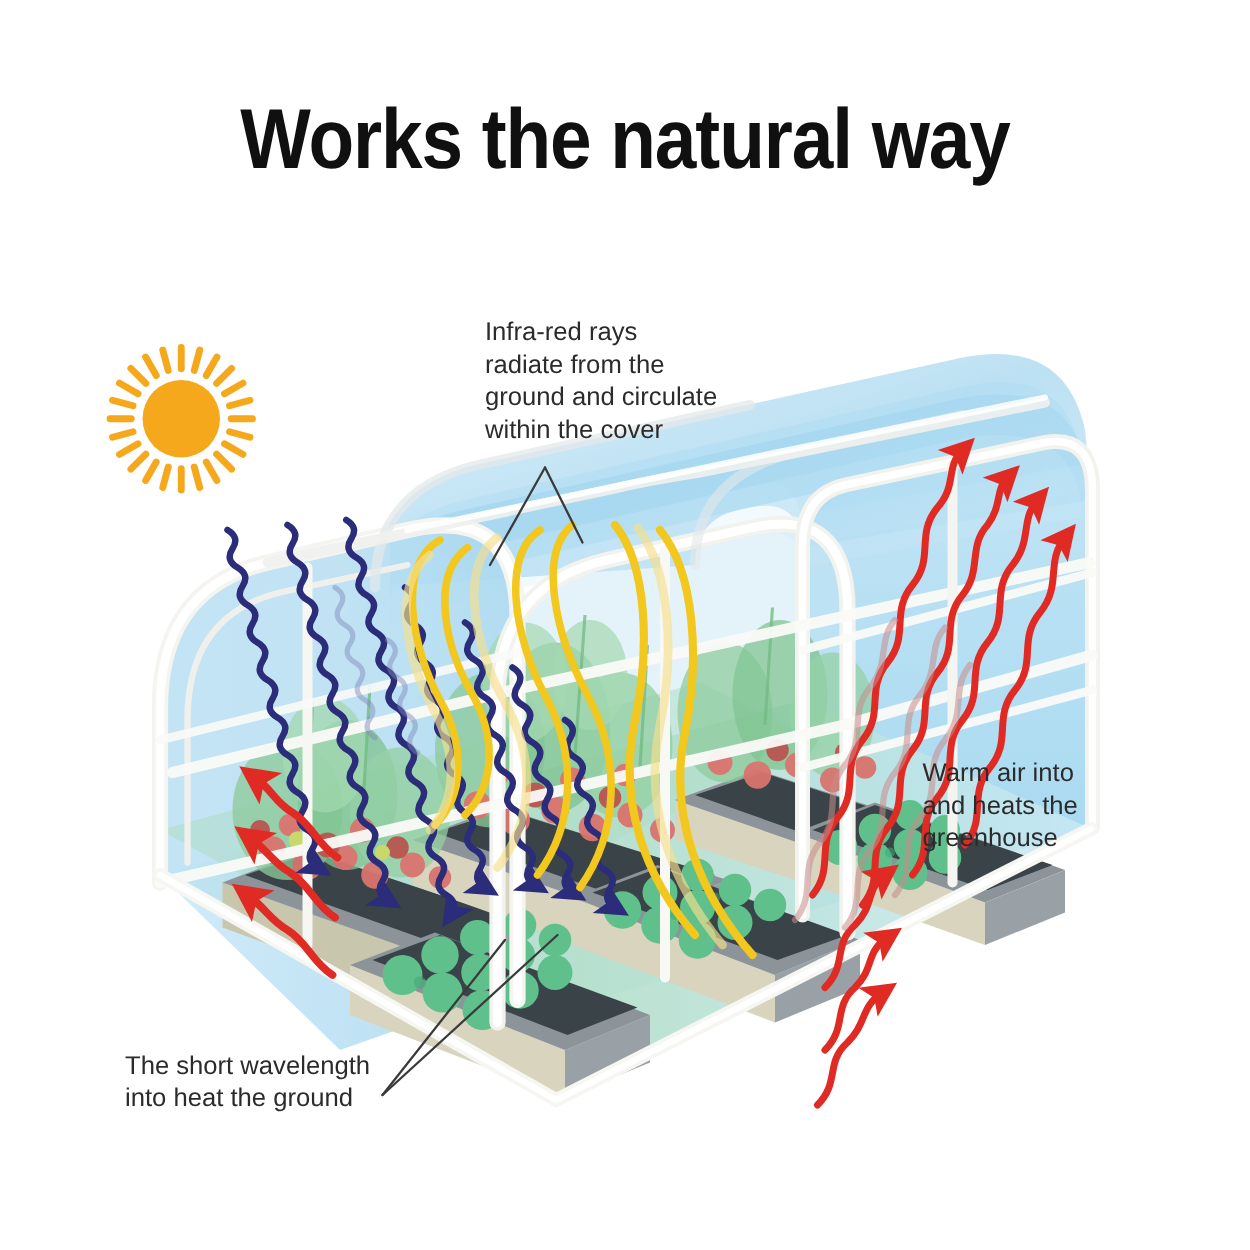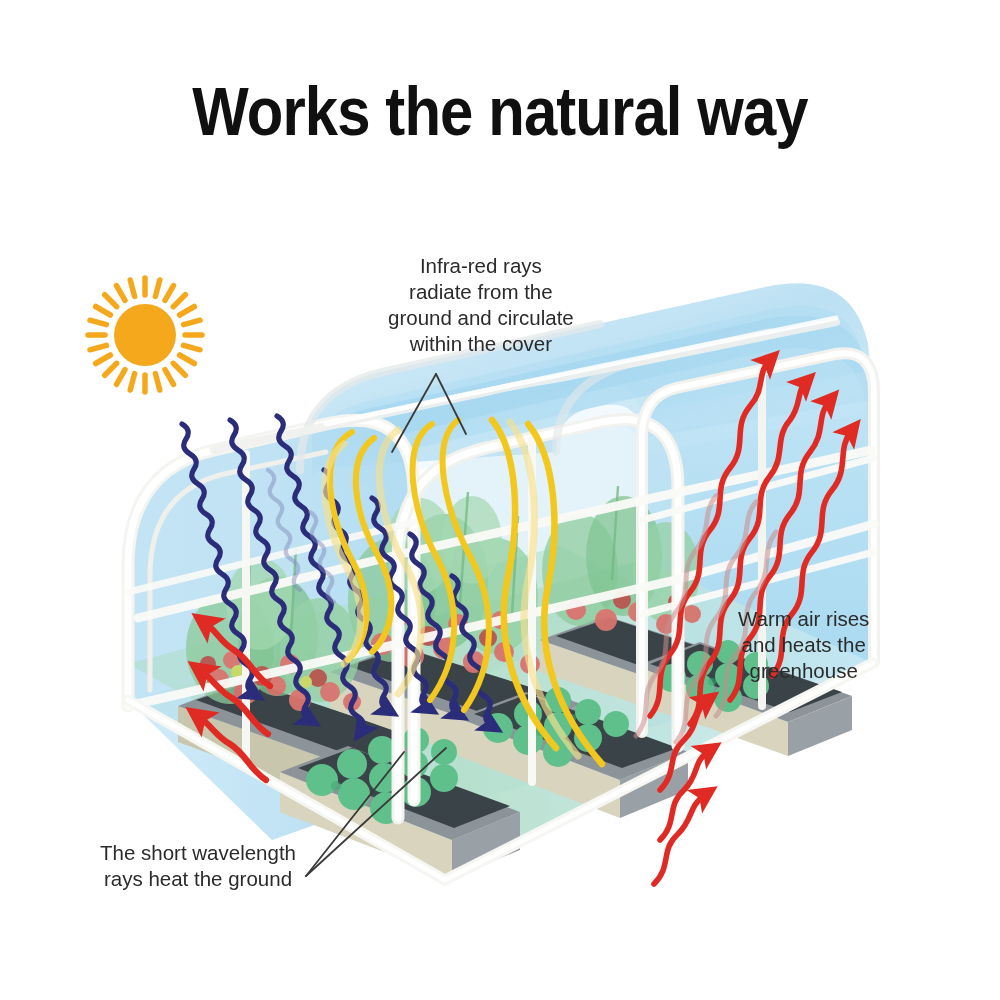--- a/index.html
+++ b/index.html
@@ -37,21 +37,20 @@
     white-space: nowrap;
   }
   .callout {
     position: absolute;
     color: #2b2b2b;
     font-family: "Liberation Sans", sans-serif;
     font-size: 20.5px;
     line-height: 26px;
     font-weight: 400;
     white-space: pre-line;
-    text-align: center;
   }
   #label-sun      { left: 212px; top: 314px; }
   #label-infrared { left: 388px; top: 253px; }
   #label-longer   { left: 676px; top: 288px; }
   #label-warm     { left: 738px; top: 606px; }
   #label-shortwl  { left: 100px; top: 840px; }
 
   svg.scene {
     position: absolute;
     left: 0;
@@ -464,20 +463,20 @@
     </g>
   </svg>
 
 
   <div class="callout" id="label-infrared">Infra-red rays
 radiate from the
 ground and circulate
 within the cover</div>
 
 
-  <div class="callout" id="label-warm">Warm air rises
+  <div class="callout" id="label-warm">Warm air into
 and heats the
 greenhouse</div>
 
   <div class="callout" id="label-shortwl">The short wavelength
-rays heat the ground</div>
+into heat the ground</div>
 
 </div>
 
 </body></html>

